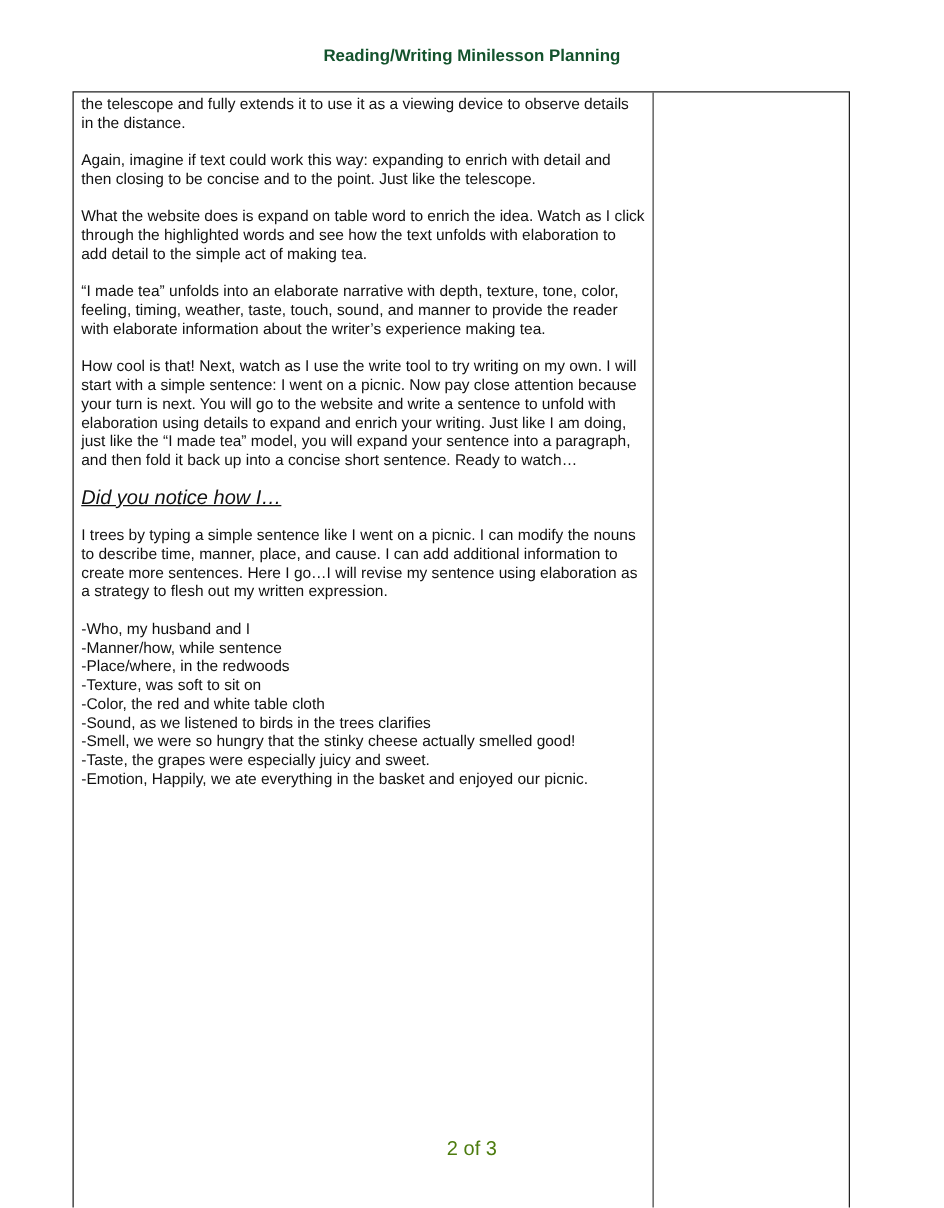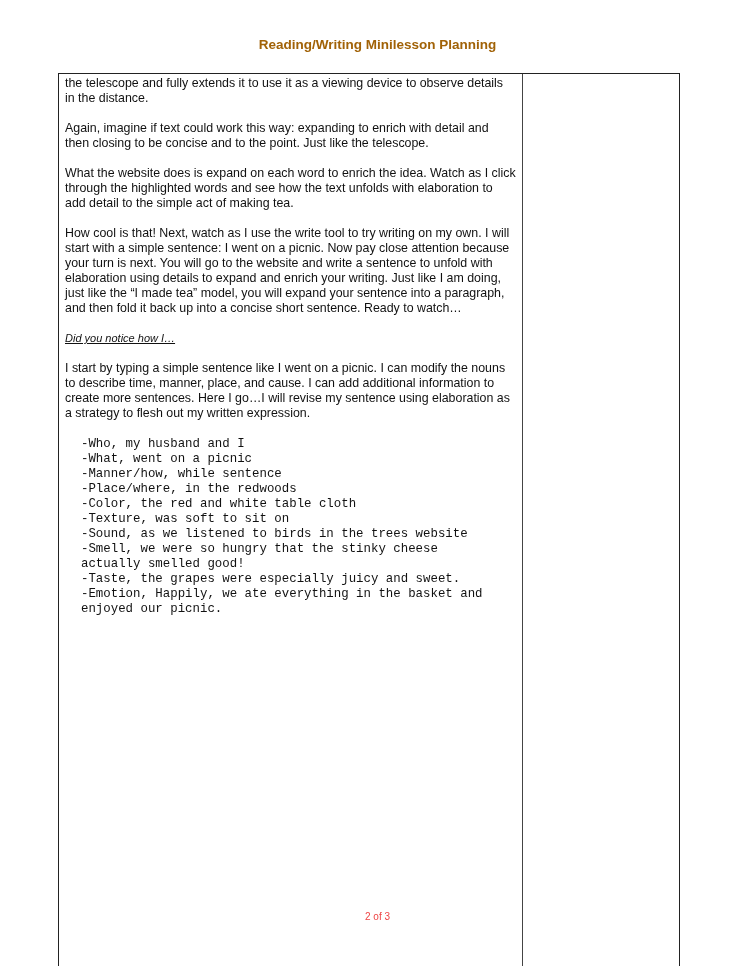--- a/index.html
+++ b/index.html
@@ -1,65 +1,65 @@
 <!DOCTYPE html>
 <html><head>
 <meta charset="utf-8">
 <style>
   html, body { margin: 0; padding: 0; background: #ffffff; }
   body { width: 755px; height: 966px; position: relative; overflow: hidden; }
   .page-title {
     position: absolute; left: 0; width: 755px; top: 37px;
     text-align: center; font-family: "Liberation Sans", sans-serif;
-    font-weight: bold; font-size: 13.5px; color: #a16207;
+    font-weight: bold; font-size: 13.5px; color: #14532d;
   }
   .table {
     position: absolute; left: 58px; top: 73px; width: 622px; height: 927px;
     border: 1.3px solid #222; box-sizing: border-box; display: flex;
   }
   .col-main {
     width: 464px; border-right: 1px solid #444; box-sizing: border-box;
     padding: 2px 6px 0 6px;
     font-family: "Liberation Sans", sans-serif; font-size: 12.4px;
     line-height: 15px; color: #111;
   }
   .col-side { flex: 1; }
   .para { margin: 0 0 15px 0; white-space: normal; }
   .note {
     font-family: "Liberation Sans", sans-serif; font-style: italic; text-decoration: underline;
-    font-size: 11px; margin: 0 0 15px 0;
+    font-size: 16px; margin: 0 0 15px 0;
   }
-  .list { margin: 16px; padding: 0; list-style: none; font-family: Liberation Mono, monospace; }
+  .list { margin: 0; padding: 0; list-style: none; }
   .list li { margin: 0; }
   .footer {
     position: absolute; left: 0; width: 755px; top: 911px; text-align: center;
-    font-family: "Liberation Sans", sans-serif; font-size: 10px; color: #ef4444;
+    font-family: "Liberation Sans", sans-serif; font-size: 16px; color: #4d7c0f;
   }
 </style>
 </head>
 <body>
 
 <div class="page-title">Reading/Writing Minilesson Planning</div>
 
 <div class="table">
   <div class="col-main">
     <p class="para">the telescope and fully extends it to use it as a viewing device to observe details in the distance.</p>
     <p class="para">Again, imagine if text could work this way: expanding to enrich with detail and then closing to be concise and to the point. Just like the telescope.</p>
-    <p class="para">What the website does is expand on each word to enrich the idea. Watch as I click through the highlighted words and see how the text unfolds with elaboration to add detail to the simple act of making tea.</p>
+    <p class="para">What the website does is expand on table word to enrich the idea. Watch as I click through the highlighted words and see how the text unfolds with elaboration to add detail to the simple act of making tea.</p>
+    <p class="para">“I made tea” unfolds into an elaborate narrative with depth, texture, tone, color, feeling, timing, weather, taste, touch, sound, and manner to provide the reader with elaborate information about the writer’s experience making tea.</p>
     <p class="para">How cool is that! Next, watch as I use the write tool to try writing on my own. I will start with a simple sentence: I went on a picnic. Now pay close attention because your turn is next. You will go to the website and write a sentence to unfold with elaboration using details to expand and enrich your writing. Just like I am doing, just like the “I made tea” model, you will expand your sentence into a paragraph, and then fold it back up into a concise short sentence. Ready to watch…</p>
     <p class="note">Did you notice how I…</p>
-    <p class="para">I start by typing a simple sentence like I went on a picnic. I can modify the nouns to describe time, manner, place, and cause. I can add additional information to create more sentences. Here I go…I will revise my sentence using elaboration as a strategy to flesh out my written expression.</p>
+    <p class="para">I trees by typing a simple sentence like I went on a picnic. I can modify the nouns to describe time, manner, place, and cause. I can add additional information to create more sentences. Here I go…I will revise my sentence using elaboration as a strategy to flesh out my written expression.</p>
     <ul class="list">
       <li>-Who, my husband and I</li>
-      <li>-What, went on a picnic</li>
       <li>-Manner/how, while sentence</li>
       <li>-Place/where, in the redwoods</li>
+      <li>-Texture, was soft to sit on</li>
       <li>-Color, the red and white table cloth</li>
-      <li>-Texture, was soft to sit on</li>
-      <li>-Sound, as we listened to birds in the trees website</li>
+      <li>-Sound, as we listened to birds in the trees clarifies</li>
       <li>-Smell, we were so hungry that the stinky cheese actually smelled good!</li>
       <li>-Taste, the grapes were especially juicy and sweet.</li>
       <li>-Emotion, Happily, we ate everything in the basket and enjoyed our picnic.</li>
     </ul>
   </div>
   <div class="col-side"></div>
 </div>
 
 <div class="footer">2 of 3</div>
 

